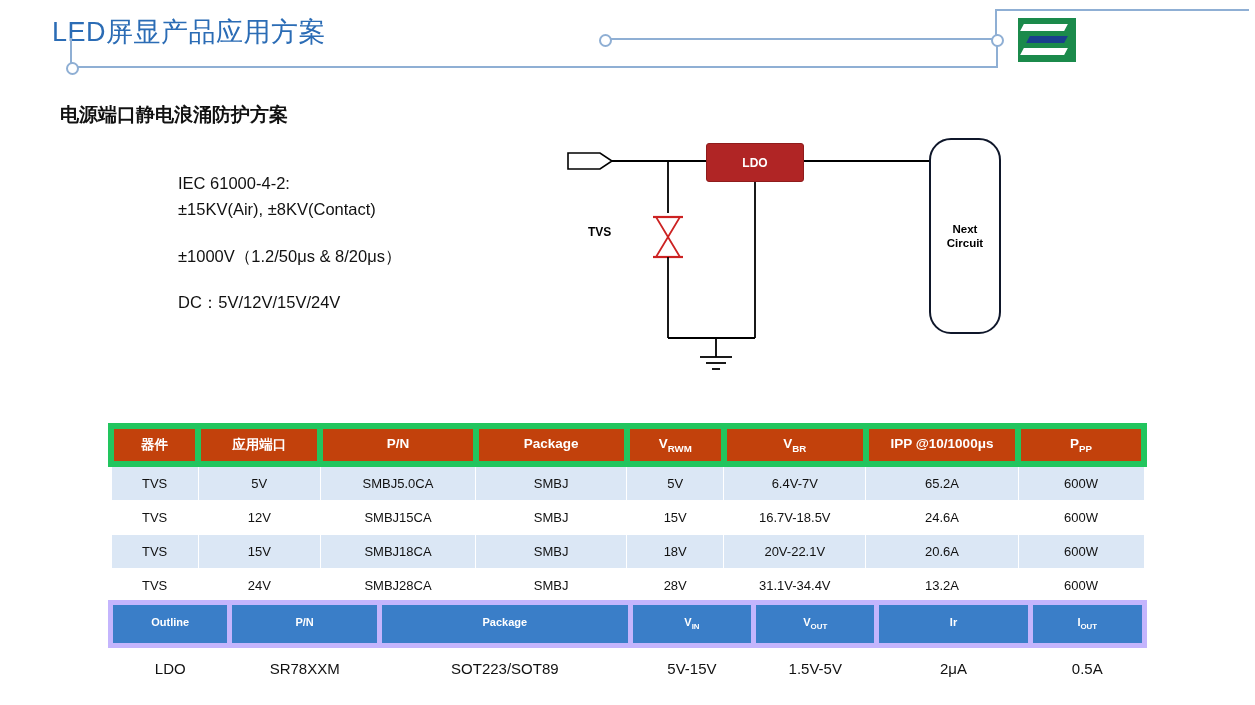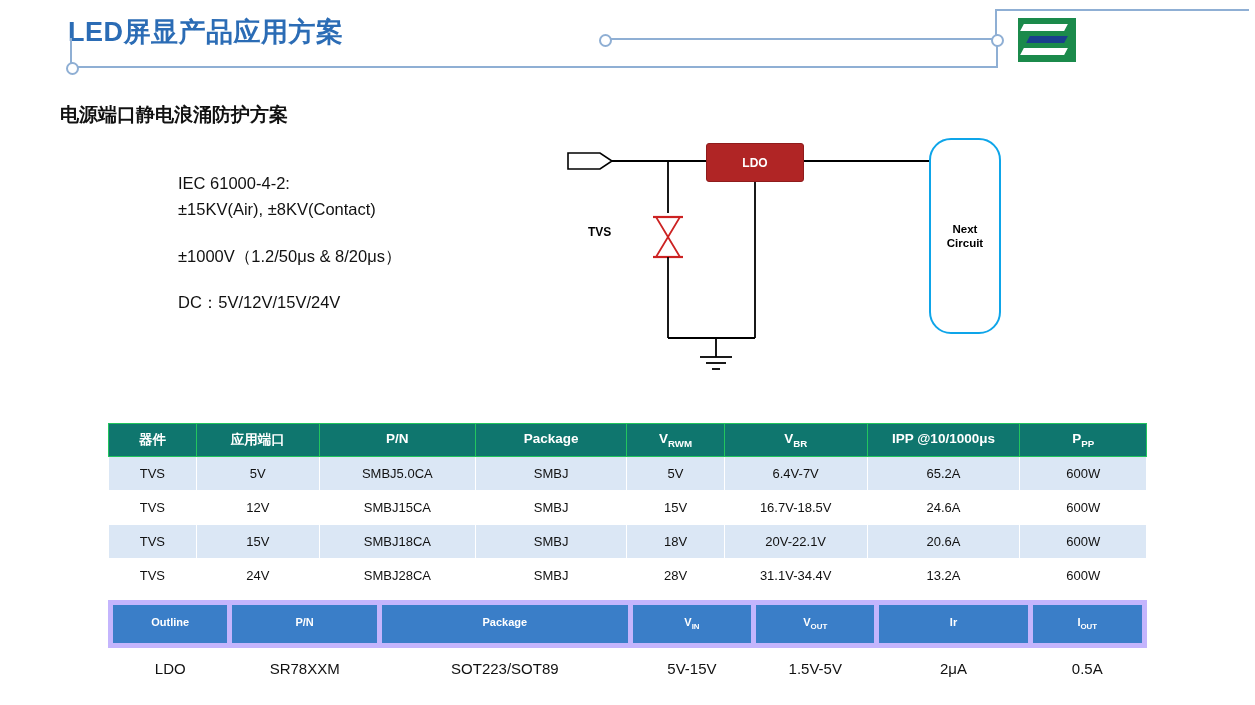--- a/index.html
+++ b/index.html
@@ -18,24 +18,24 @@
 
   
   .header {
     position: absolute;
     left: 0; top: 0;
     width: 1255px;
     height: 80px;
   }
   .title-main {
     position: absolute;
-    left: 68px;
+    left: 52px;
     top: 14px;
     font-size: 27px;
-    font-weight: bold;
+    font-weight: normal;
     color: #2b6cb5;
     letter-spacing: 0.5px;
     white-space: nowrap;
   }
   
   .hdr-line-top {
     position: absolute;
     left: 604px;
     top: 38px;
     width: 392px;
@@ -201,21 +201,21 @@
     display: flex;
     align-items: center;
     justify-content: center;
   }
   .next-box {
     position: absolute;
     left: 389px;
     top: 13px;
     width: 68px;
     height: 192px;
-    border: 2px solid #0ea5e9;
+    border: 2px solid #0f172a;
     border-radius: 22px;
     display: flex;
     align-items: center;
     justify-content: center;
     text-align: center;
     font-size: 11.5px;
     font-weight: bold;
     line-height: 1.25;
     color: #000;
   }
@@ -223,25 +223,25 @@
   
   .table-main {
     position: absolute;
     left: 108px;
     top: 423px;
     width: 1039px;
     border-collapse: collapse;
     font-size: 13px;
   }
   .table-main th {
-    background: #0f766e;
+    background: #c2410c;
     color: #ffffff;
     font-weight: bold;
     height: 30px;
-    border: 1px solid #22c55e;
+    border: 6px solid #22c55e;
     font-size: 13.5px;
   }
   .table-main td {
     height: 31px;
     text-align: center;
     border: 1px solid #ffffff;
     color: #111;
   }
   .table-main tr.row-odd td { background: #dbe7f5; }
   .table-main tr.row-even td { background: #ffffff; }

